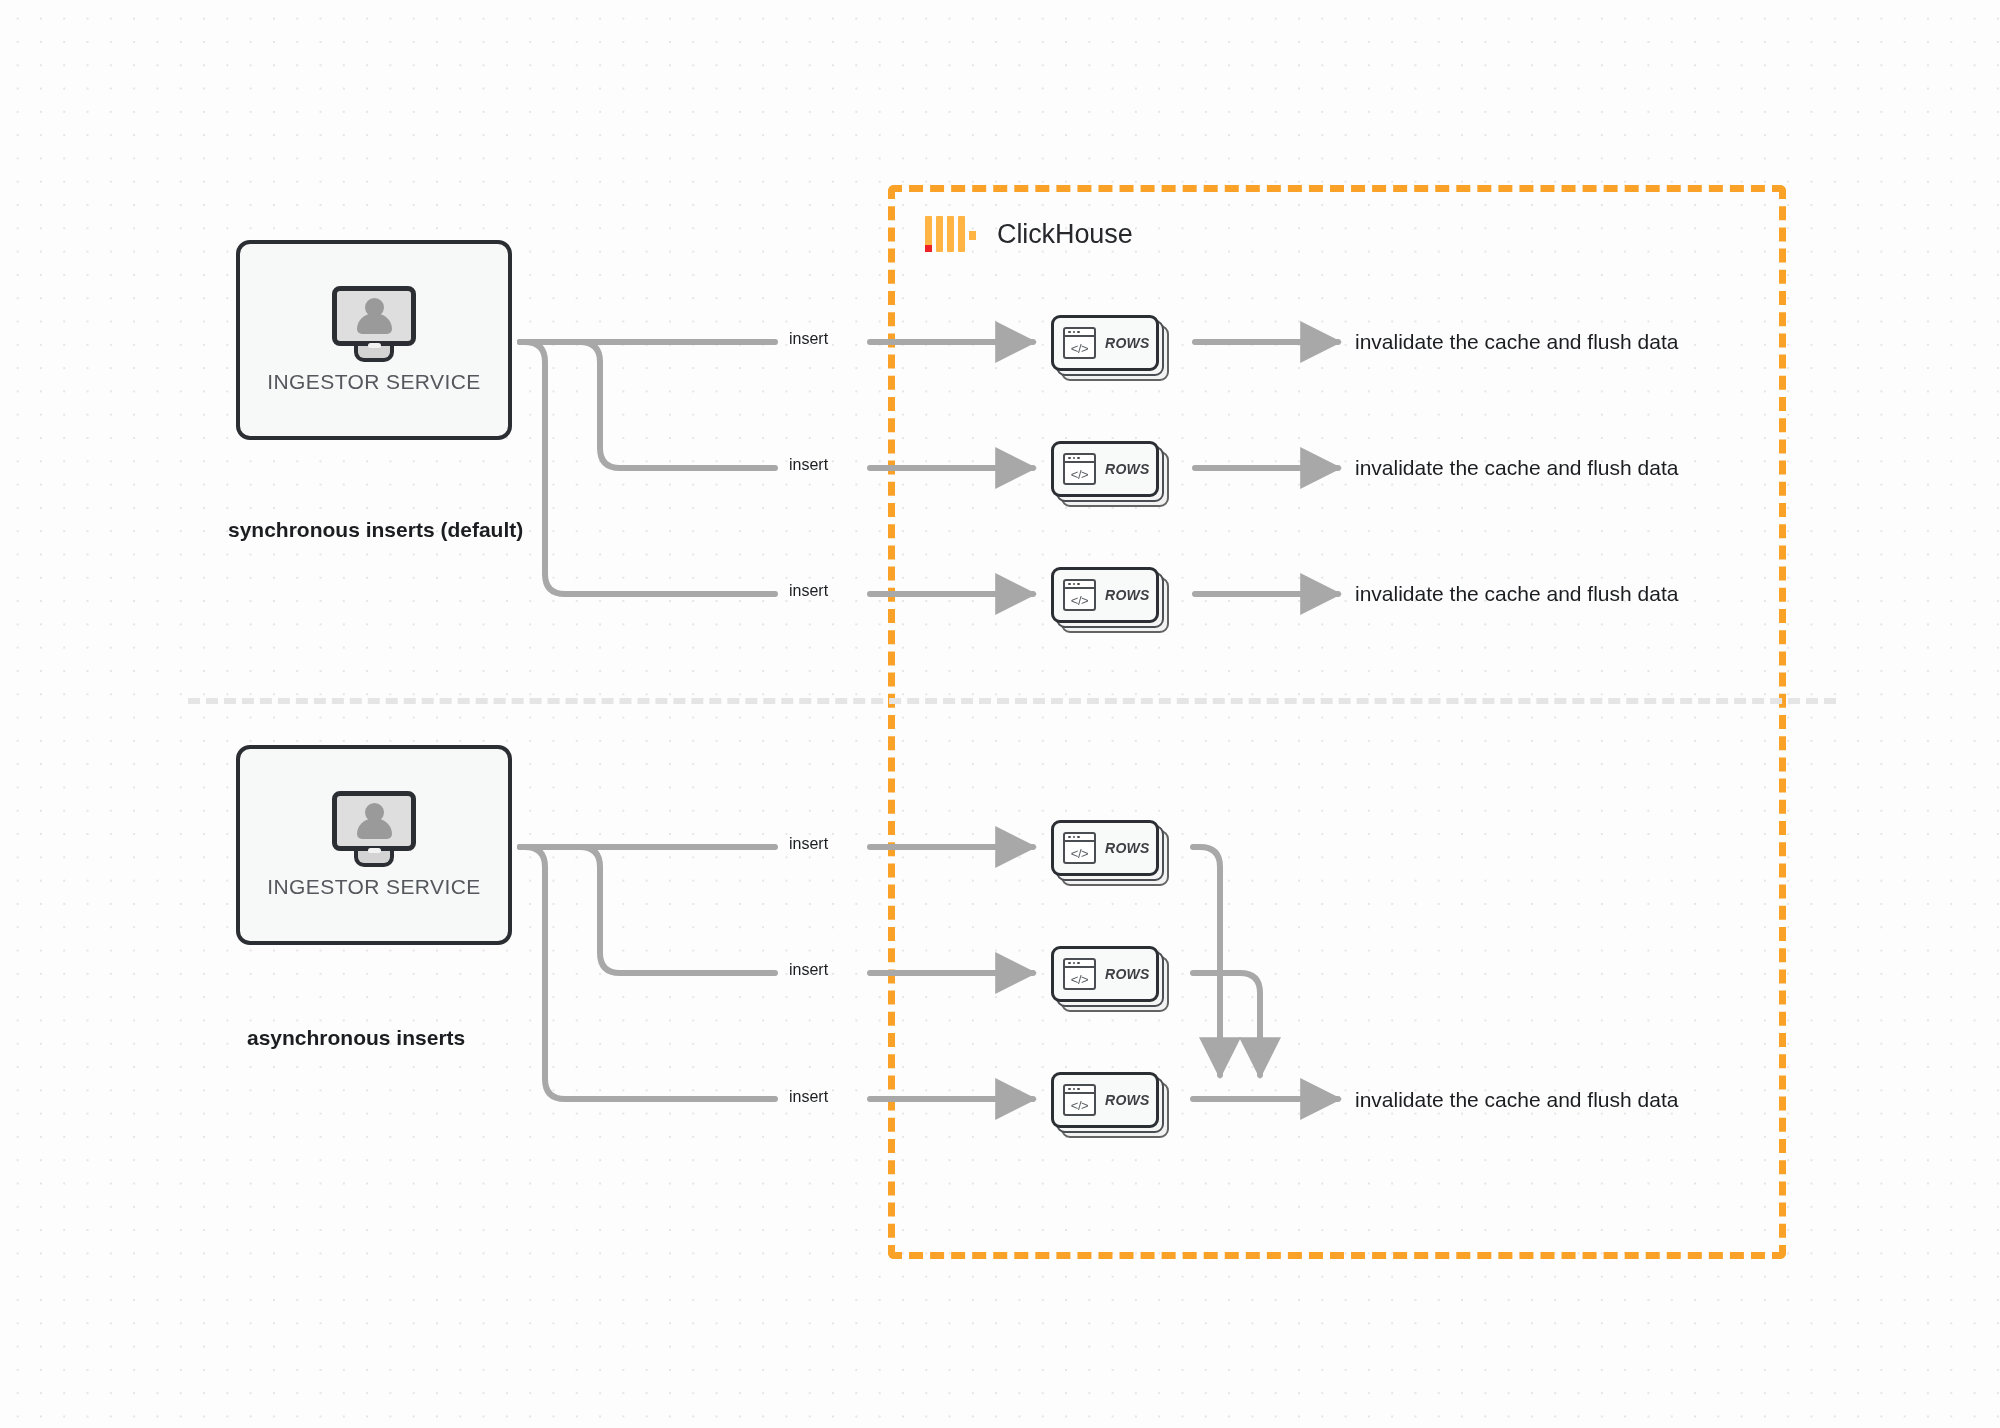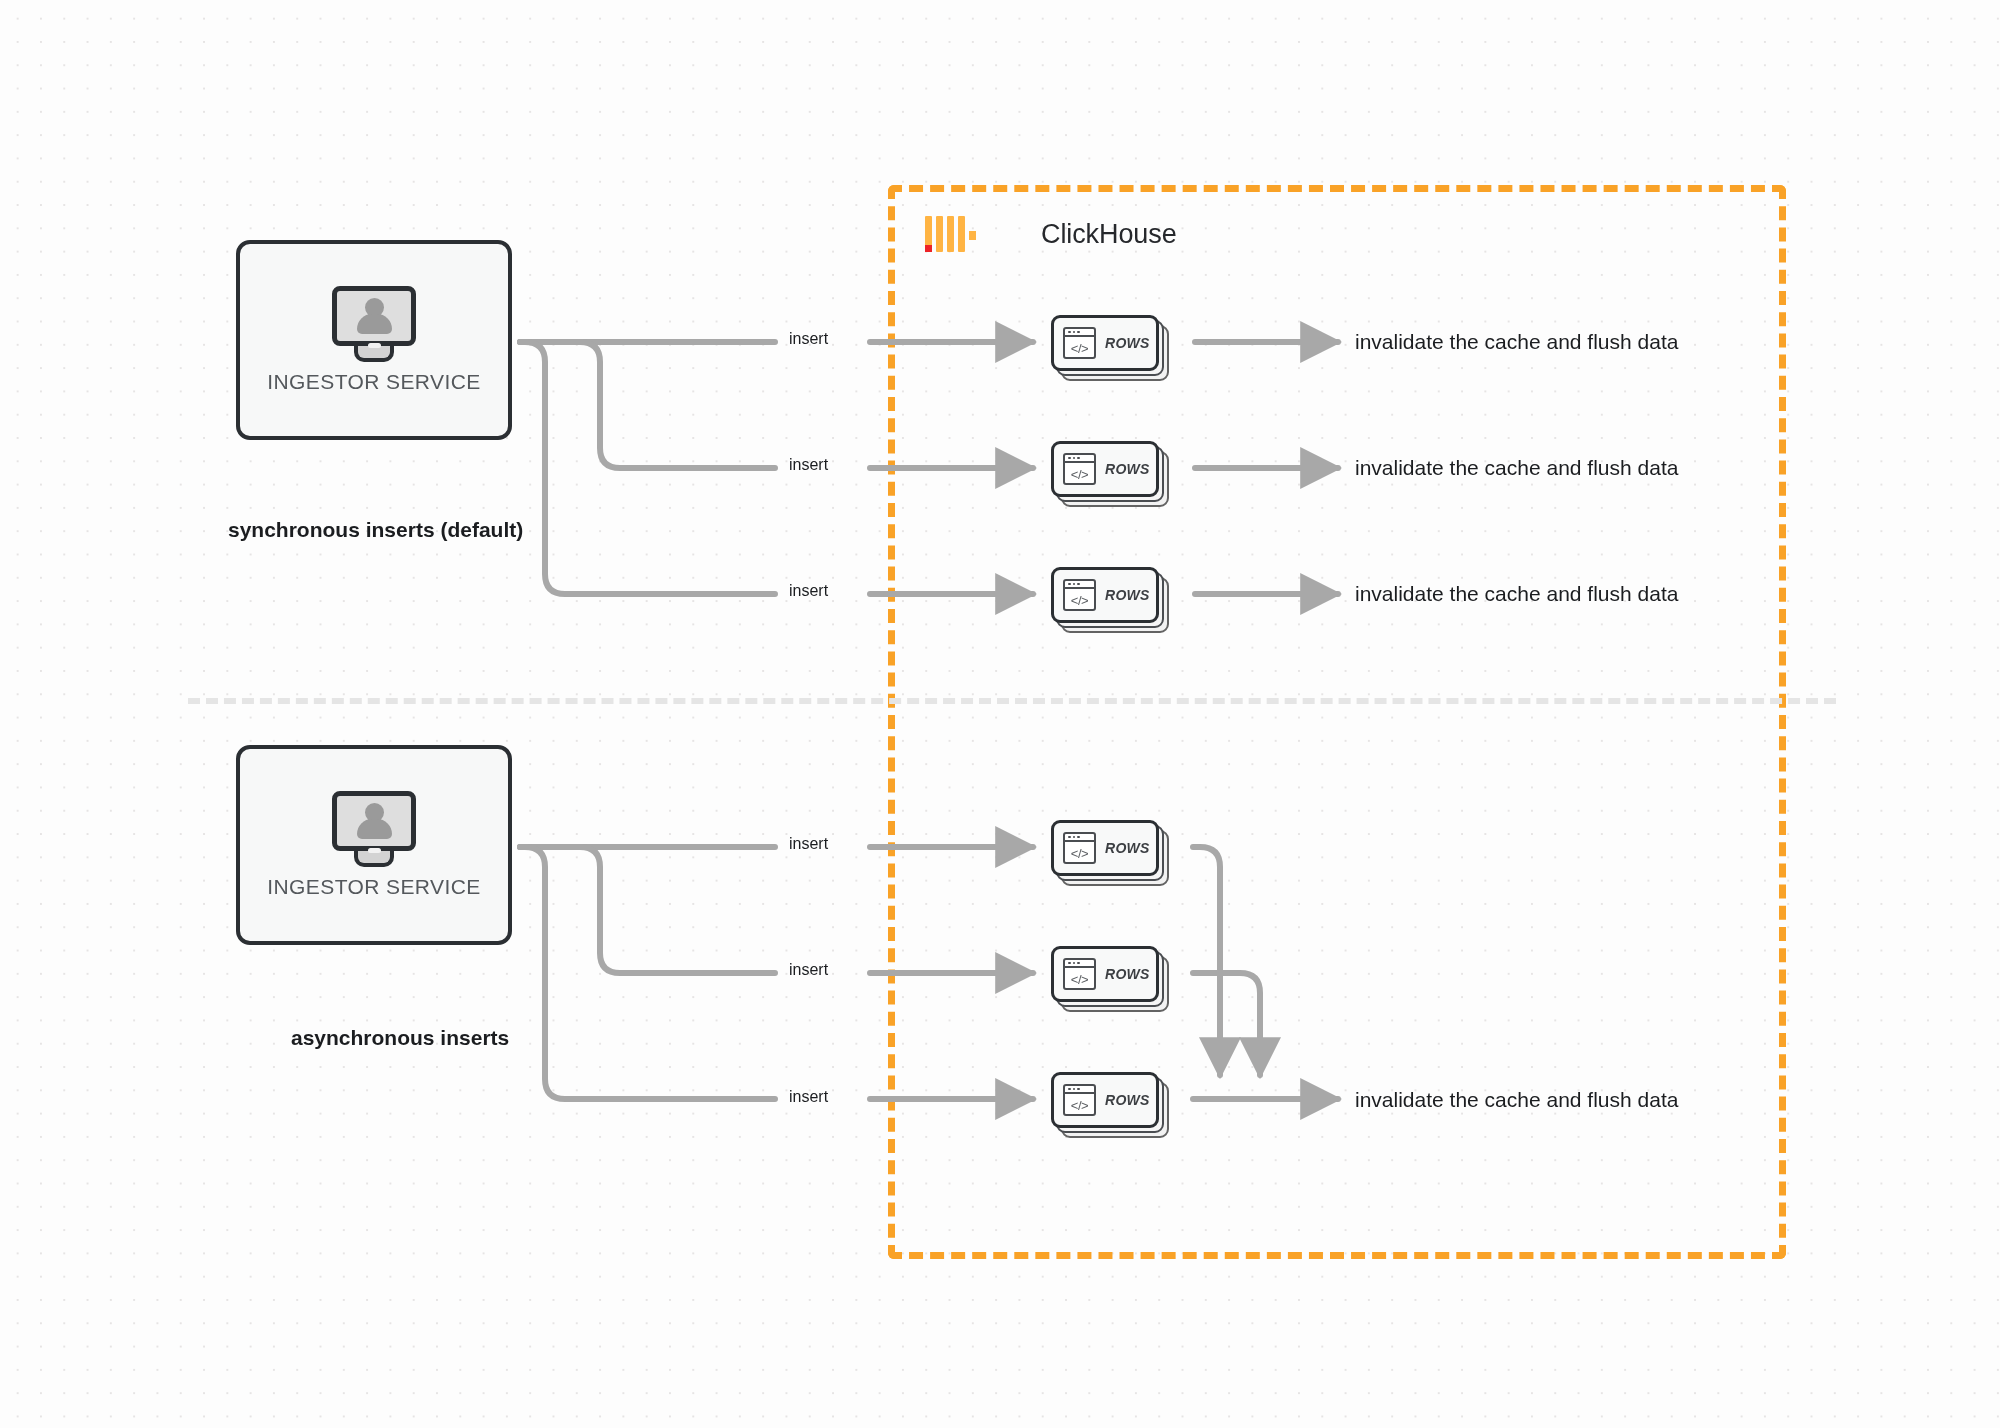--- a/index.html
+++ b/index.html
@@ -69,21 +69,20 @@
     top: 15px;
     width: 7px;
     height: 9px;
     background: #ffb443;
   }
   .ch-title {
     font-size: 27px;
     color: #26282c;
     letter-spacing: -0.1px;
     white-space: nowrap;
-    margin-left: 44px;
   }
 
   
   .divider {
     position: absolute;
     left: 188px;
     top: 698px;
     width: 1648px;
     height: 0;
     border-top: 6px dashed #e5e5e5;
@@ -362,21 +361,21 @@
   <div class="ingestor" style="left:236px; top:745px;">
     <div class="monitor">
       <div class="screen"></div>
       <div class="person-head"></div>
       <div class="person-body"></div>
       <div class="stand"></div>
       <div class="notch"></div>
     </div>
     <div class="ingestor-label">INGESTOR SERVICE</div>
   </div>
-  <div class="mode-label" style="left:247px; top:1026px;margin-left:44px;">asynchronous inserts</div>
+  <div class="mode-label" style="left:247px; top:1026px;">asynchronous inserts</div>
 
   <div class="edge-label" style="left:789px; top:835px;">insert</div>
   <div class="edge-label" style="left:789px; top:961px;">insert</div>
   <div class="edge-label" style="left:789px; top:1088px;">insert</div>
 
   <div class="rows-card" style="left:1051px; top:820px;">
     <div class="shadow2"></div>
       <div class="shadow1"></div>
     <div class="face">
       <div class="win-icon">

